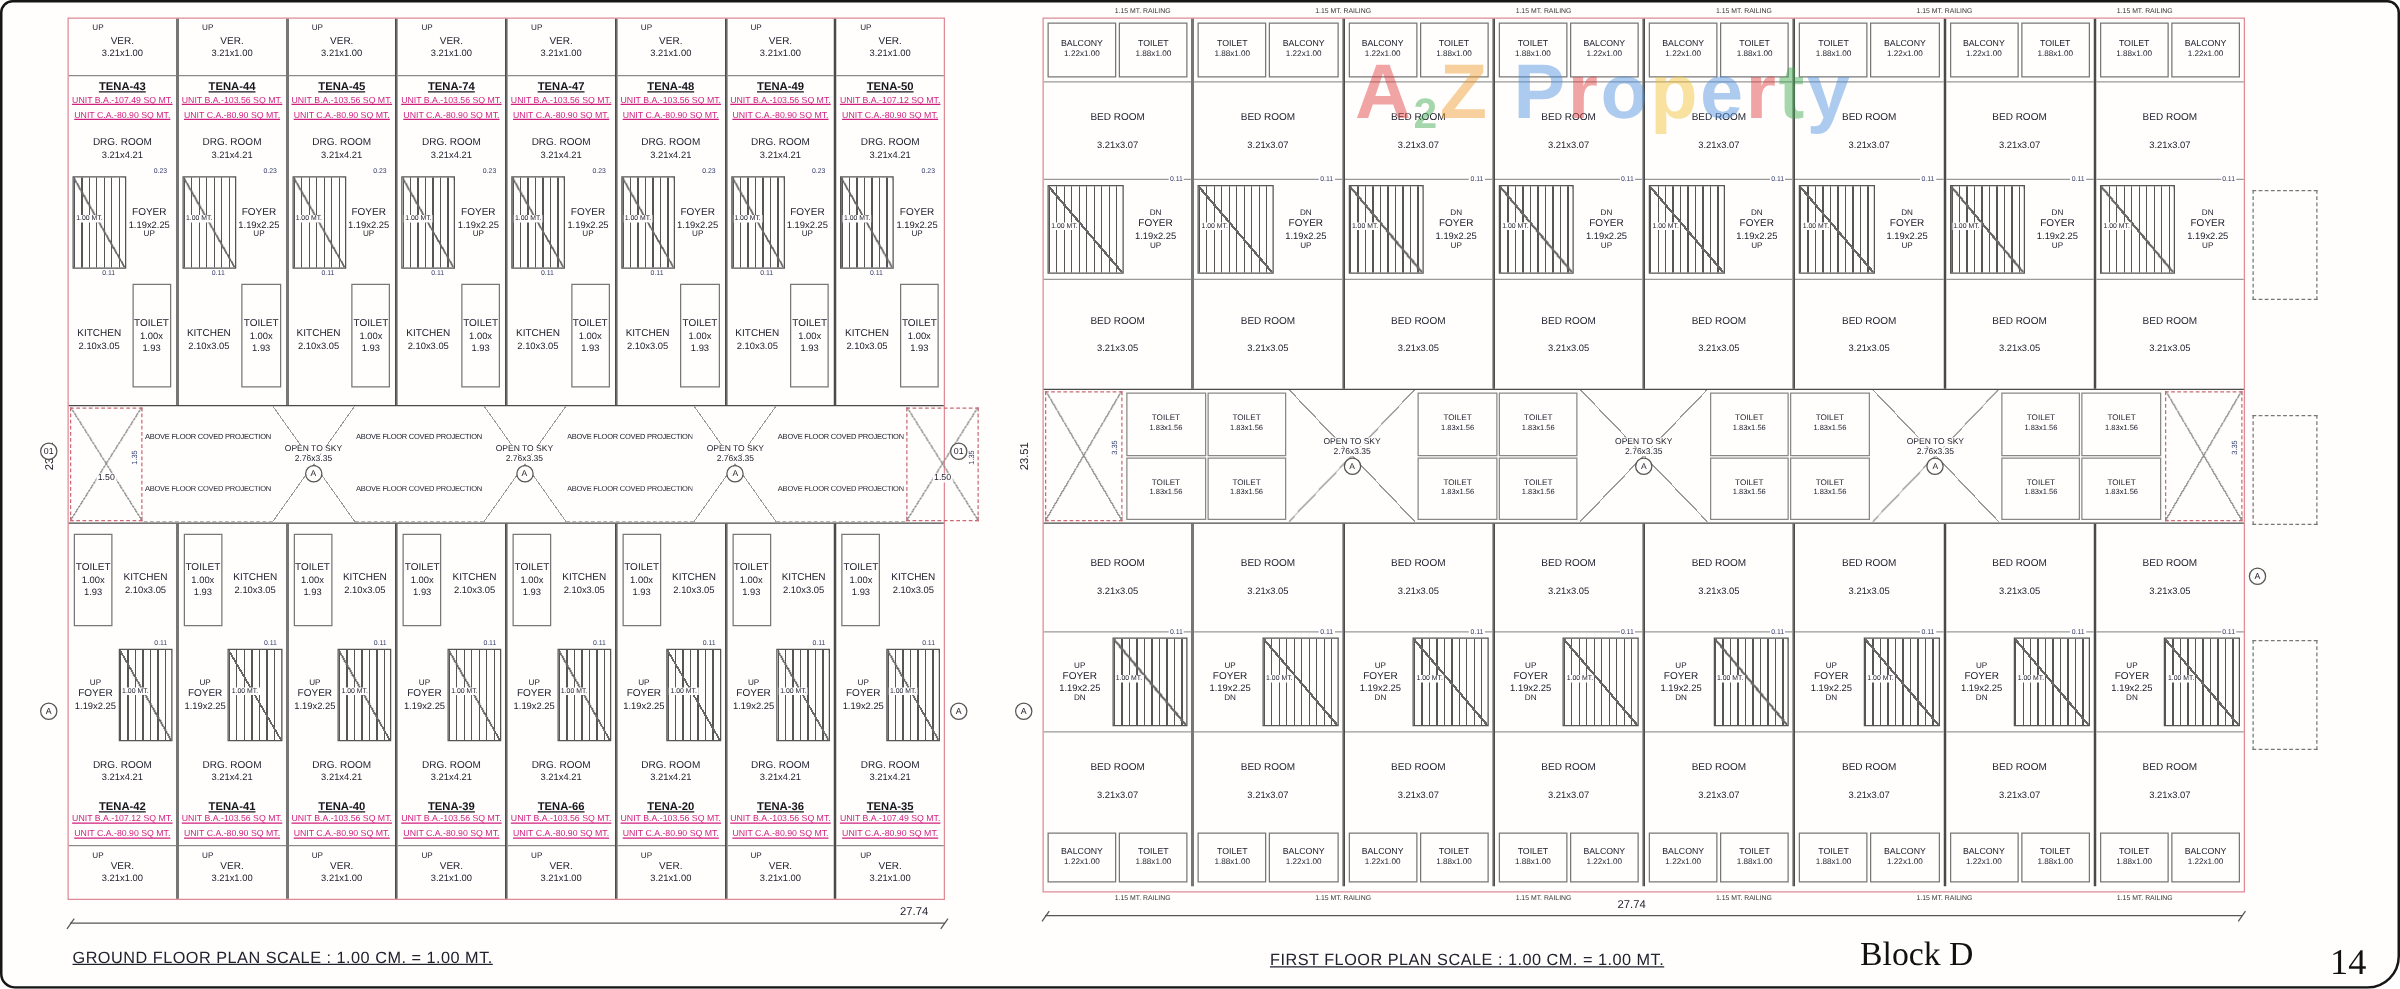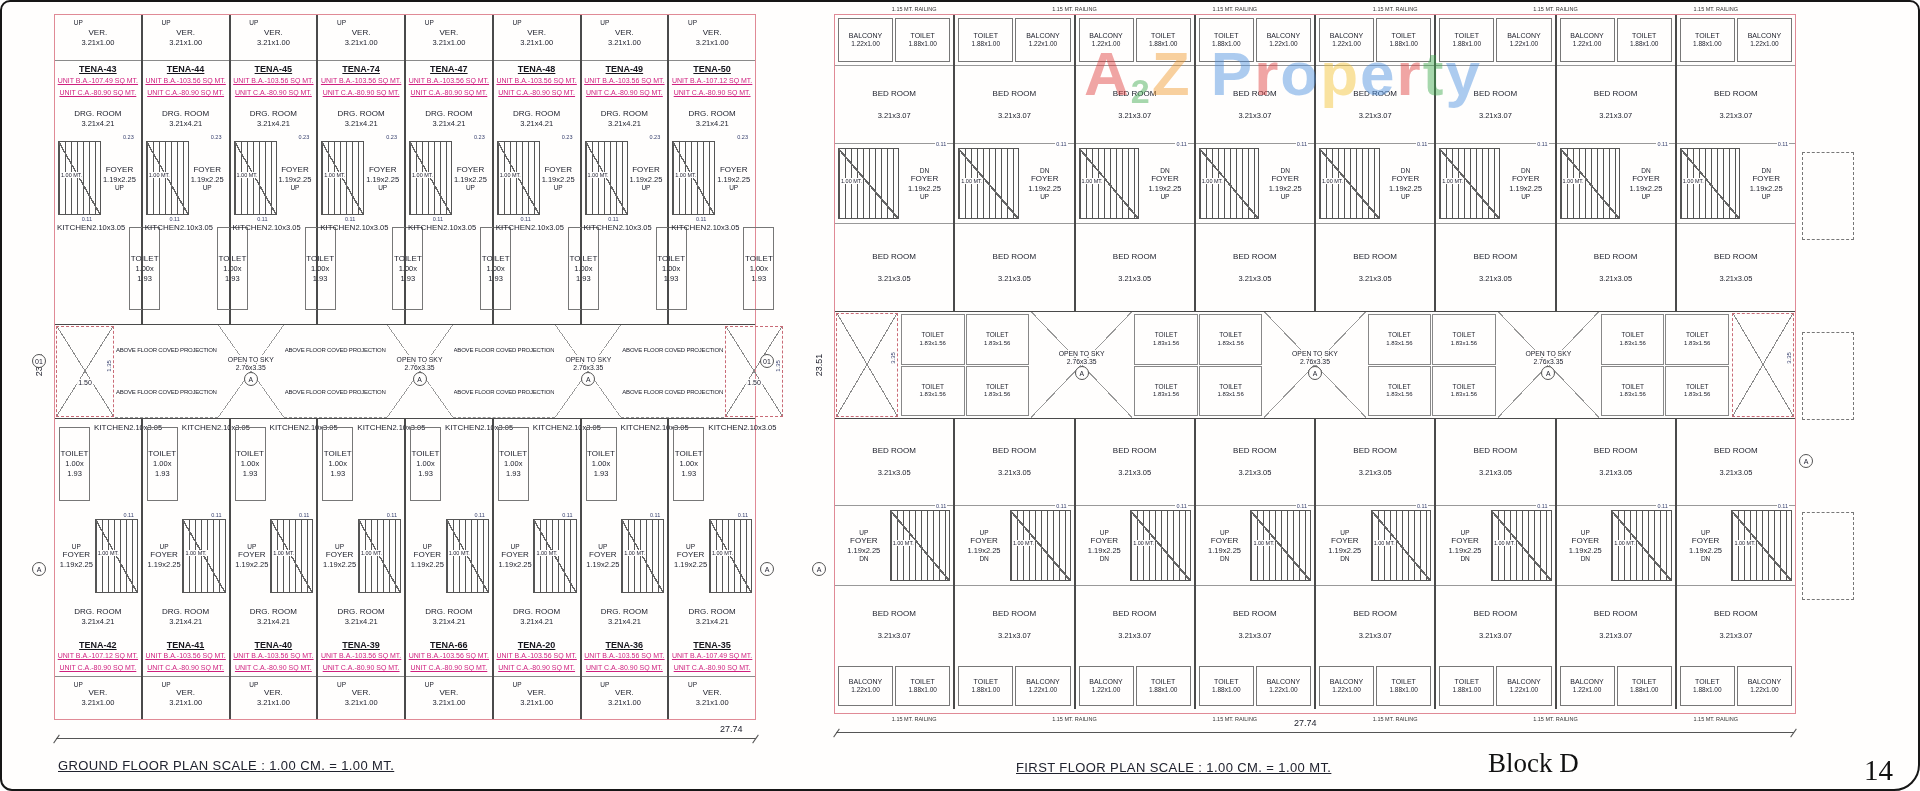--- a/index.html
+++ b/index.html
@@ -40,21 +40,21 @@
   .stairs { flex:0 0 54%; border:1px solid #555; position:relative; background:
       linear-gradient(to top right, transparent 48.8%, #666 48.8% 50.8%, transparent 50.8%),
       repeating-linear-gradient(90deg, #555 0 1px, transparent 1px 6px); }
   .stairs .stdim { position:absolute; left:1px; top:42%; font-size:5.5px; background:#fffefd; padding:0 1px; color:#223; }
   .froom { flex:1; display:flex; flex-direction:column; justify-content:center; }
   .froom .up2, .froom .dn2 { font-size:6.5px; text-align:center; color:#20222e; }
   .tick  { position:absolute; font-size:5.5px; color:#37406e; right:6px; top:-3px; background:#fffefd; padding:0 1px; z-index:2;}
   .tickb { position:absolute; font-size:5.5px; color:#37406e; left:30%; bottom:-3px; background:#fffefd; padding:0 1px; z-index:2;}
 
   .ktrow { display:flex; align-items:stretch; padding:4px 2px; gap:2px; }
-  .kroom { flex:1.2; display:flex; flex-direction:row; justify-content:center; }
+  .kroom { flex:1.2; display:flex; flex-direction:column; justify-content:center; }
   .tbox  { flex:0 0 38%; border:1px solid #777; display:flex; flex-direction:column; justify-content:center; margin:4px 2px 10px 2px; }
   .ktrow.rev .tbox { order:-1; margin:4px 2px 10px 2px; }
 
   
   .midband { display:flex; border-top:1.5px solid #4a4a4a; border-bottom:1.5px solid #4a4a4a; align-items:stretch; }
   .xend { position:relative; border:1px dashed #c96a76; margin:1px; background:
       linear-gradient(to bottom right, transparent 49.2%, #8a8a8a 49.2% 50.2%, transparent 50.2%),
       linear-gradient(to bottom left,  transparent 49.2%, #8a8a8a 49.2% 50.2%, transparent 50.2%); }
   .xend .xdim { position:absolute; left:50%; top:58%; transform:translateX(-50%); font-size:7px; color:#223; background:#fffefd; padding:0 1px;}
   .xend .xdim2 { position:absolute; right:-2px; top:40%; transform:rotate(-90deg); font-size:6px; color:#37406e; background:#fffefd;}

